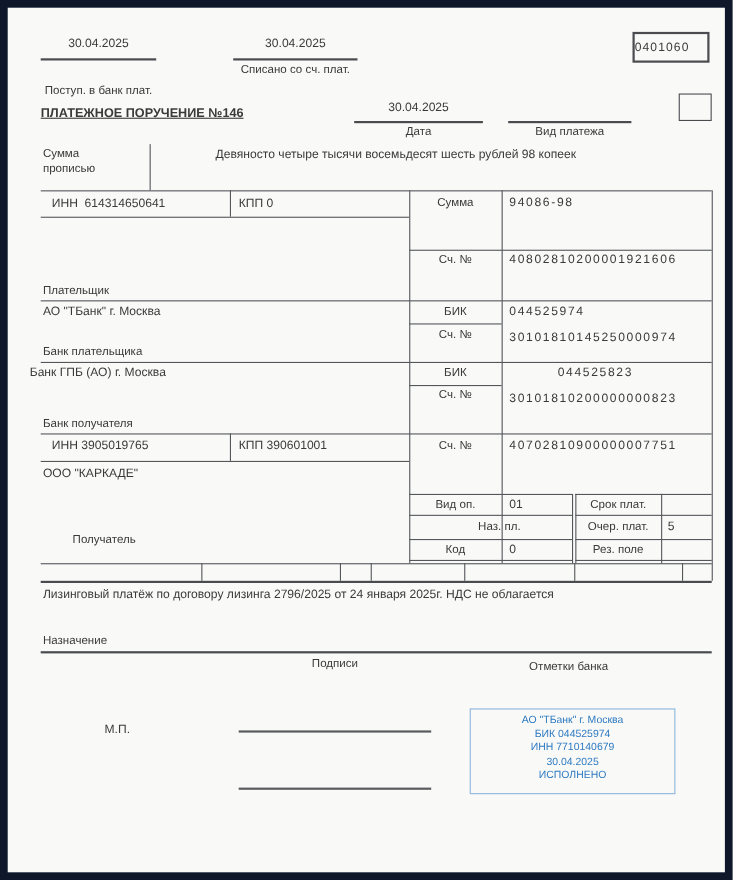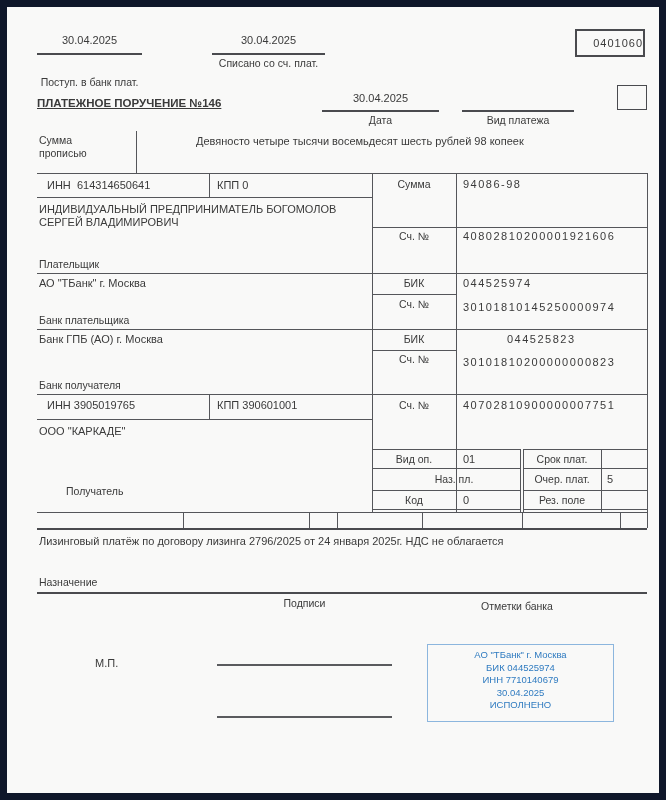--- a/index.html
+++ b/index.html
@@ -30,21 +30,21 @@
 
   <div class="t c" style="left:30px;top:27px;width:105px;">30.04.2025</div>
   <div class="lh2" style="left:30px;top:46px;width:105px;"></div>
   <div class="t c sm" style="left:30px;top:50px;width:105px;margin-top:19px;">Поступ. в банк плат.</div>
 
   <div class="t c" style="left:205px;top:27px;width:113px;">30.04.2025</div>
   <div class="lh2" style="left:205px;top:46px;width:113px;"></div>
   <div class="t c sm" style="left:205px;top:50px;width:113px;">Списано со сч. плат.</div>
 
   <div class="box" style="left:568px;top:22px;width:70px;height:28px;">
-    <div class="t c" style="left:0;top:6px;width:66px;letter-spacing:1px;text-align:right;">0401060</div>
+    <div class="t c" style="left:0;top:6px;width:44px;letter-spacing:1px;">0401060</div>
   </div>
 
   <div class="t b" style="left:30px;top:90px;font-size:11.5px;">ПЛАТЕЖНОЕ ПОРУЧЕНИЕ №146</div>
   <div class="t c" style="left:315px;top:85px;width:117px;">30.04.2025</div>
   <div class="lh2" style="left:315px;top:103px;width:117px;"></div>
   <div class="t c sm" style="left:315px;top:107px;width:117px;">Дата</div>
   <div class="lh2" style="left:455px;top:103px;width:112px;"></div>
   <div class="t c sm" style="left:455px;top:107px;width:112px;">Вид платежа</div>
   <div class="box1" style="left:610px;top:78px;width:30px;height:25px;"></div>
 
@@ -85,27 +85,26 @@
   <div class="lv" style="left:594px;top:442px;height:63px;"></div>
   <div class="lv" style="left:176px;top:505px;height:16px;"></div>
   <div class="lv" style="left:302px;top:505px;height:16px;"></div>
   <div class="lv" style="left:330px;top:505px;height:16px;"></div>
   <div class="lv" style="left:415px;top:505px;height:16px;"></div>
   <div class="lv" style="left:515px;top:505px;height:16px;"></div>
   <div class="lv" style="left:613px;top:505px;height:16px;"></div>
 
   <div class="t" style="left:40px;top:172px;">ИНН  614314650641</div>
   <div class="t" style="left:210px;top:172px;">КПП 0</div>
-  <div class="t wrap" style="left:32px;top:196px;width:330px;">ИНДИВИДУАЛЬНЫЙ ПРЕДПРИНИМАТЕЛЬ БОГОМОЛОВ СЕРГЕЙ ВЛАДИМИРОВИЧ</div>
   <div class="t sm" style="left:32px;top:251px;">Плательщик</div>
 
   <div class="t" style="left:32px;top:270px;">АО "ТБанк" г. Москва</div>
   <div class="t sm" style="left:32px;top:307px;">Банк плательщика</div>
 
-  <div class="t" style="left:32px;top:326px;text-align:center;">Банк ГПБ (АО) г. Москва</div>
+  <div class="t" style="left:20px;top:326px;text-align:center;">Банк ГПБ (АО) г. Москва</div>
   <div class="t sm" style="left:32px;top:372px;">Банк получателя</div>
 
   <div class="t" style="left:40px;top:392px;">ИНН 3905019765</div>
   <div class="t" style="left:210px;top:392px;">КПП 390601001</div>
   <div class="t" style="left:32px;top:418px;">ООО "КАРКАДЕ"</div>
   <div class="t sm" style="left:32px;top:478px;padding-left:27px;">Получатель</div>
 
   <div class="t c sm" style="left:365px;top:171px;width:84px;">Сумма</div>
   <div class="t num" style="left:456px;top:171px;">94086-98</div>
 

